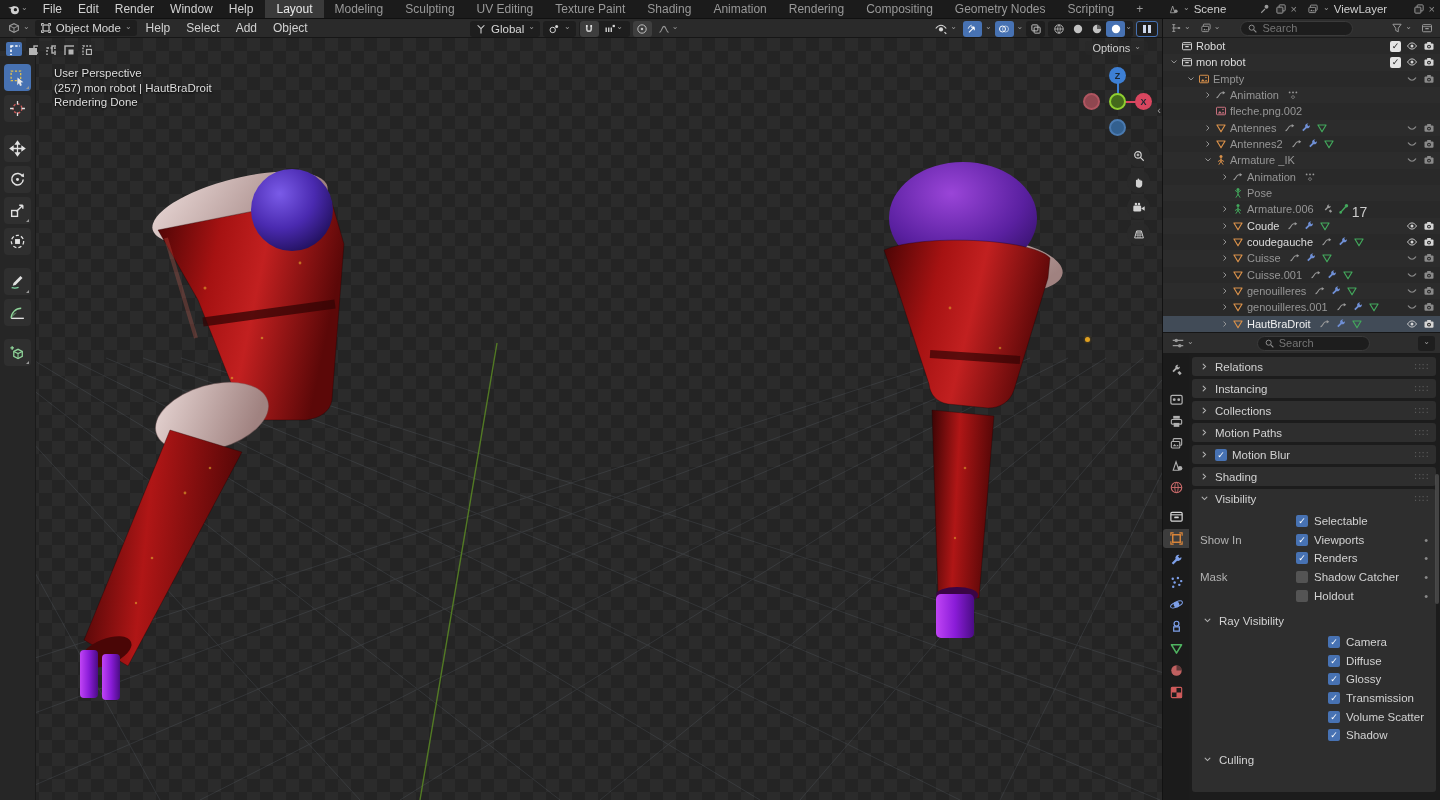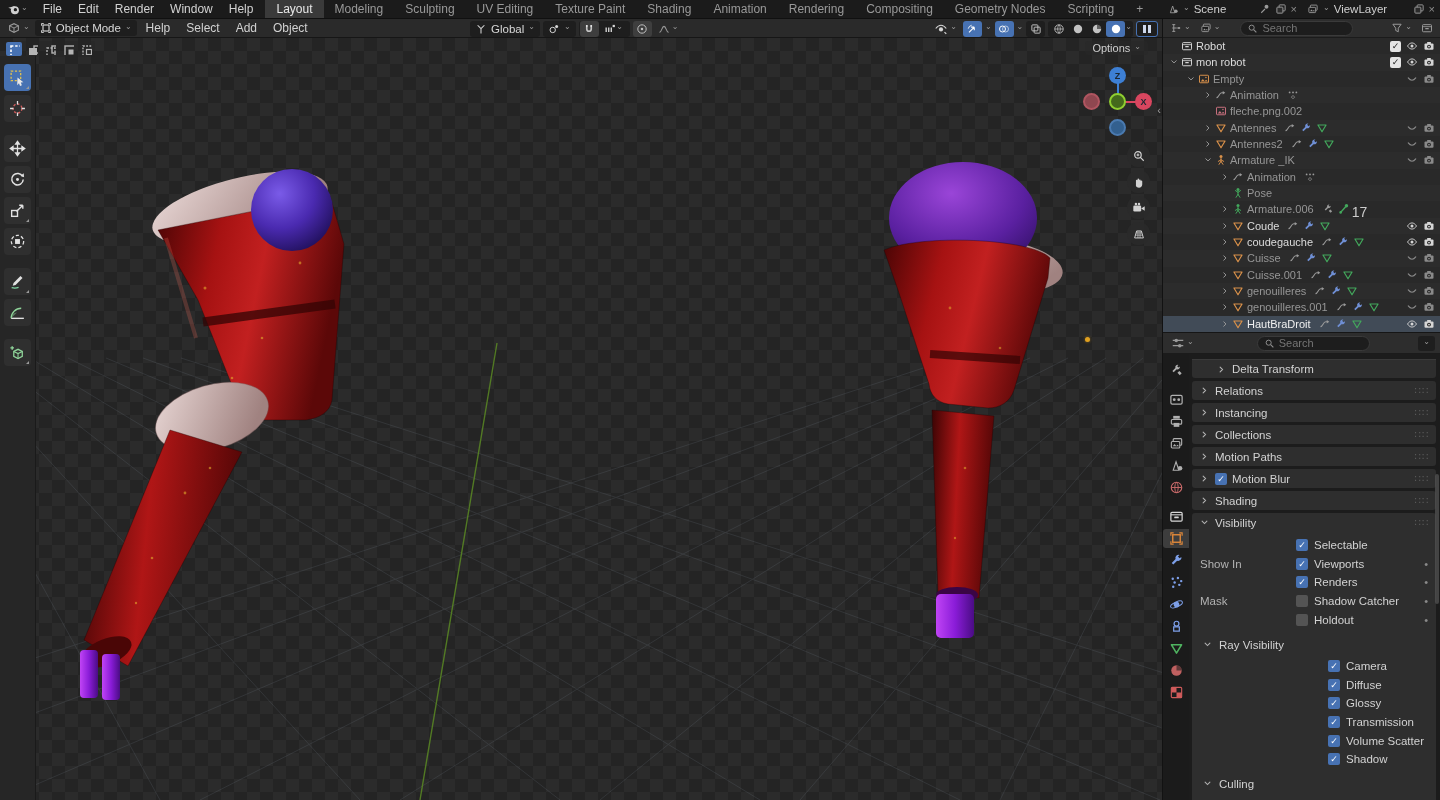--- a/index.html
+++ b/index.html
@@ -714,20 +714,25 @@
           </svg>
         </div>
       <div class="tool gap">
           <svg class="ic">
             <use href="#i-addcube"></use>
           </svg>
           <span class="corner"></span>
         </div>
     </div>
 
+    <div id="vp-overlay-text">
+      <div>User Perspective</div>
+      <div>(257) mon robot | HautBraDroit</div>
+      <div>Rendering Done</div>
+    </div>
 
     <div id="gizmo">
       <div class="ln" style="left:31px;top:13px;width:2px;height:20px;background:#3d7fd4"></div>
       <div class="ln" style="left:33px;top:32px;width:24px;height:2px;background:#d9465f"></div>
       <div class="ball" style="left:23px;top:-2px;background:#3d7fd4">
           <span>Z</span>
         </div>
       <div class="ball" style="left:49px;top:24px;background:#d9465f">
           <span>X</span>
         </div>
@@ -1301,28 +1306,20 @@
             </svg>
           </div>
         <div class="ptab">
             <svg class="ic" style="color:#cf5b5b">
               <use href="#i-checker"></use>
             </svg>
           </div>
       </div>
 
       <div id="panels">
-        <div class="panel sub">
-          <span class="pchev r">
-              <svg class="ic">
-                <use href="#i-chev"></use>
-              </svg>
-            </span>
-          <span>Delta Transform</span>
-        </div>
         <div class="panel">
           <span class="pchev r">
               <svg class="ic">
                 <use href="#i-chev"></use>
               </svg>
             </span>
           <span>Relations</span>
             <span class="drag"></span>
         </div>
         <div class="panel">

